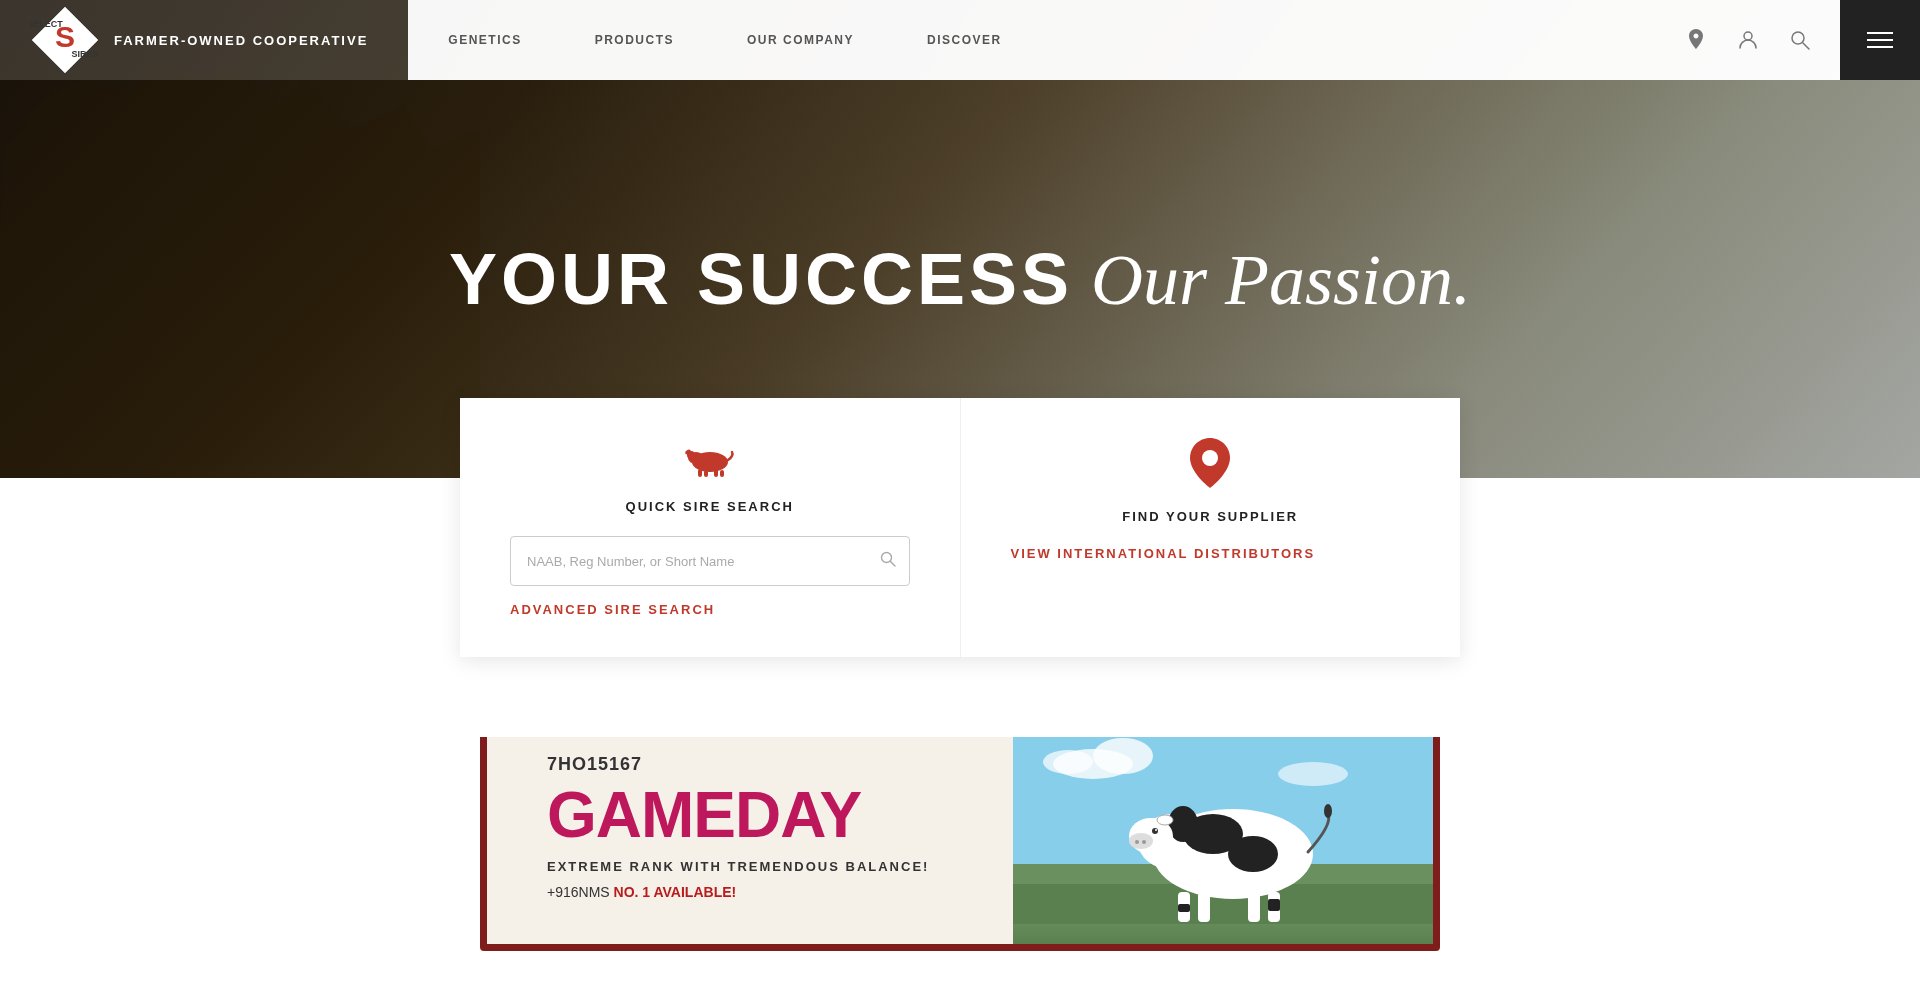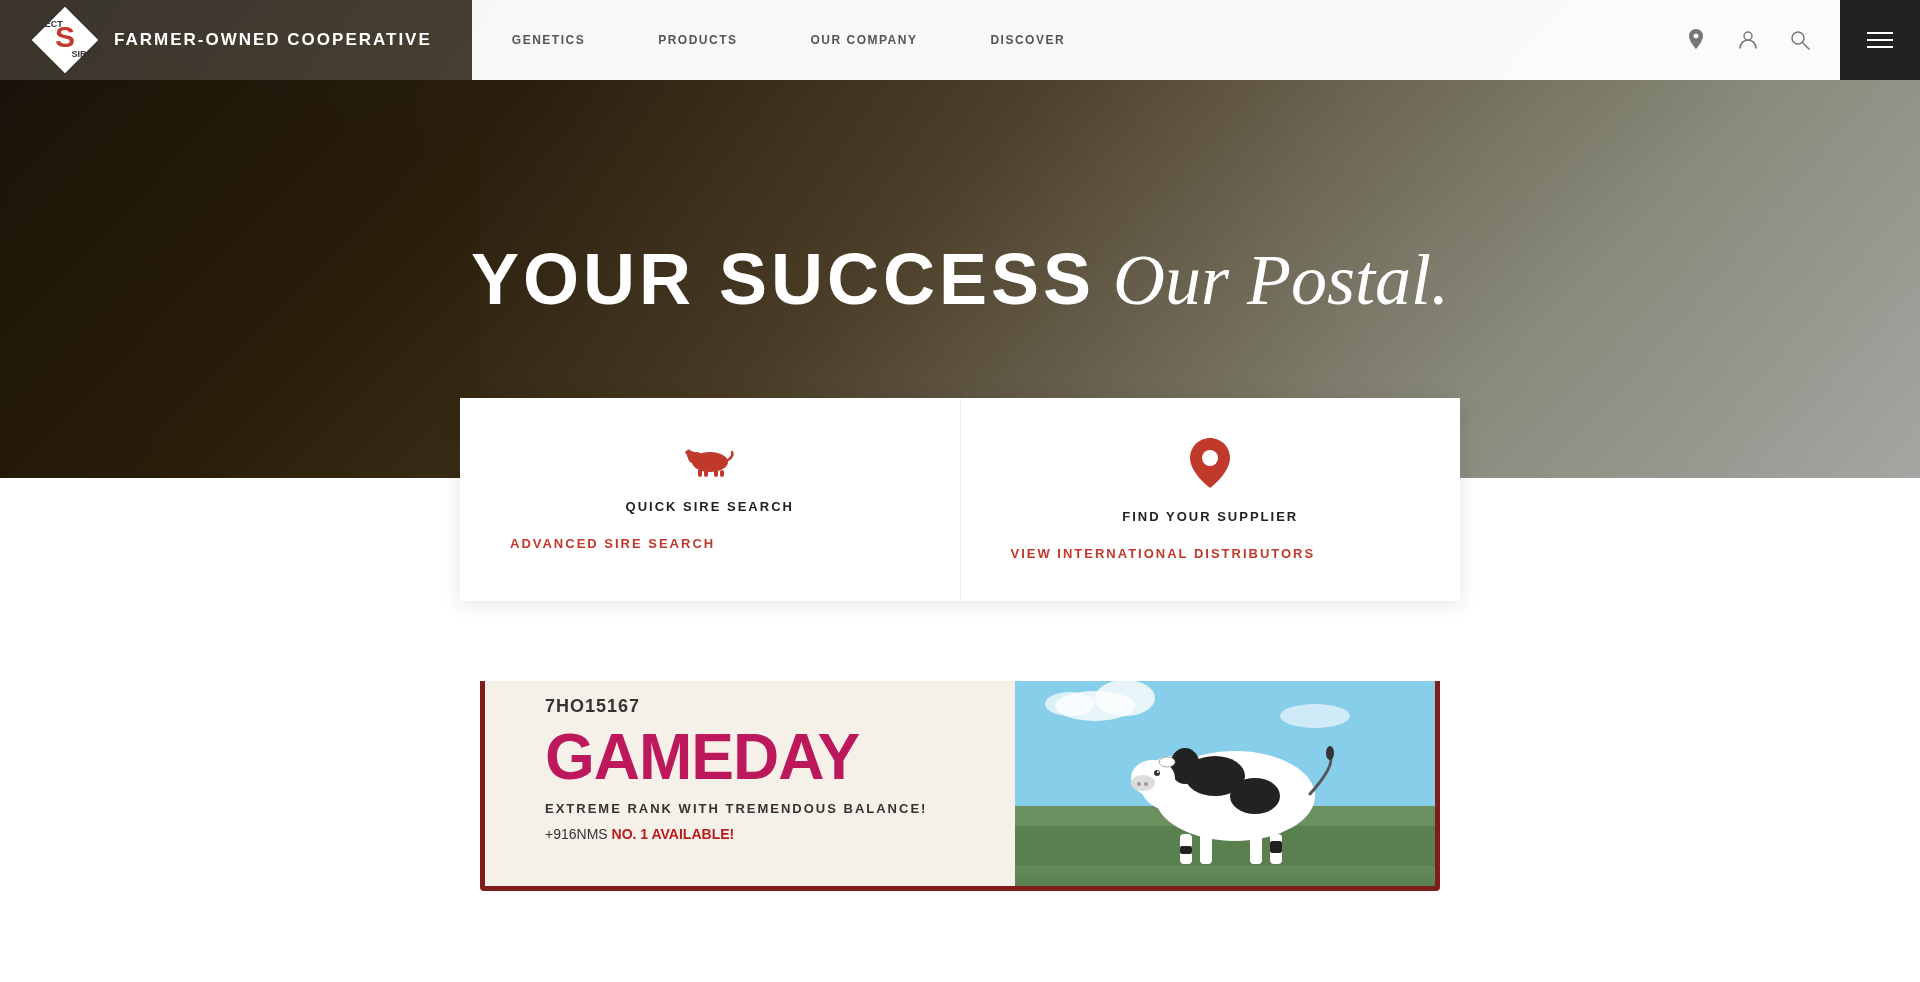--- a/index.html
+++ b/index.html
@@ -33,21 +33,21 @@
     }
 
     .logo-diamond {
       width: 70px;
       height: 70px;
       flex-shrink: 0;
     }
 
     .brand-text {
       color: #fff;
-      font-size: 17px;
+      font-size: 13px;
       font-weight: 700;
       letter-spacing: 2px;
       text-transform: uppercase;
       white-space: nowrap;
     }
 
     .nav-links {
       background: rgba(255,255,255,0.97);
       display: flex;
       align-items: center;
@@ -270,21 +270,21 @@
 
     
     .feature-section {
       width: 1000px;
       margin: -40px auto 40px;
       padding: 0 20px;
     }
 
     .feature-card {
       background: #f5f0e8;
-      border: 5px solid #7f1d1d;
+      border: 7px solid #7f1d1d;
       border-radius: 4px;
       display: flex;
       overflow: hidden;
       min-height: 200px;
     }
 
     .feature-text {
       flex: 1;
       padding: 50px 50px 40px 60px;
       display: flex;
@@ -401,21 +401,21 @@
     </div>
   </button>
 </nav>
 
 <section class="hero">
   <div class="hero-cattle"></div>
   <div class="hero-right-bg"></div>
   <div class="hero-overlay"></div>
 
   <div class="hero-headline">
-    <span class="hero-headline-text">YOUR SUCCESS</span><span class="hero-headline-script"> <span>Our Postal.</span></span>
+    <span class="hero-headline-text">YOUR SUCCESS</span><span class="hero-headline-script"> <span>Our Passion.</span></span>
   </div>
 </section>
 
 <div style="background:#fff; padding-top: 0; margin-top: -82px; position: relative; z-index: 5;">
   <div class="search-section">
 
     <div class="search-panel">
 
       <div class="panel-icon">
         <svg width="55" height="40" viewBox="0 0 55 40" fill="#c0392b" xmlns="http://www.w3.org/2000/svg">
@@ -427,20 +427,29 @@
           <rect x="22" y="32" width="4" height="7" rx="2"></rect>
           <rect x="32" y="31" width="4" height="8" rx="2"></rect>
           <rect x="38" y="32" width="4" height="7" rx="2"></rect>
 
           <path d="M46 22 Q52 18 50 14" stroke="#c0392b" stroke-width="2.5" fill="none" stroke-linecap="round"></path>
 
           <ellipse cx="6" cy="14" rx="3" ry="2" transform="rotate(-30 6 14)"></ellipse>
         </svg>
       </div>
       <span class="panel-title">QUICK SIRE SEARCH</span>
+      <div class="panel-input-wrap">
+        <input class="panel-input" type="text" placeholder="NAAB, Reg Number, or Short Name" style="">
+        <span class="input-search-icon">
+          <svg width="16" height="16" viewBox="0 0 16 16" fill="none" xmlns="http://www.w3.org/2000/svg">
+            <circle cx="6.5" cy="6.5" r="5" stroke="#aaa" stroke-width="1.4" fill="none"></circle>
+            <line x1="10.5" y1="10.5" x2="15" y2="15" stroke="#aaa" stroke-width="1.4" stroke-linecap="round"></line>
+          </svg>
+        </span>
+      </div>
       <a class="panel-link">ADVANCED SIRE SEARCH</a>
     </div>
 
     <div class="search-panel">
 
       <div class="panel-icon">
         <svg width="42" height="50" viewBox="0 0 42 50" fill="none" xmlns="http://www.w3.org/2000/svg">
           <path d="M21 0C9.95 0 1 8.95 1 20c0 15 20 30 20 30S41 35 41 20C41 8.95 32.05 0 21 0z" fill="#c0392b"></path>
           <circle cx="21" cy="20" r="8" fill="white"></circle>
         </svg>

